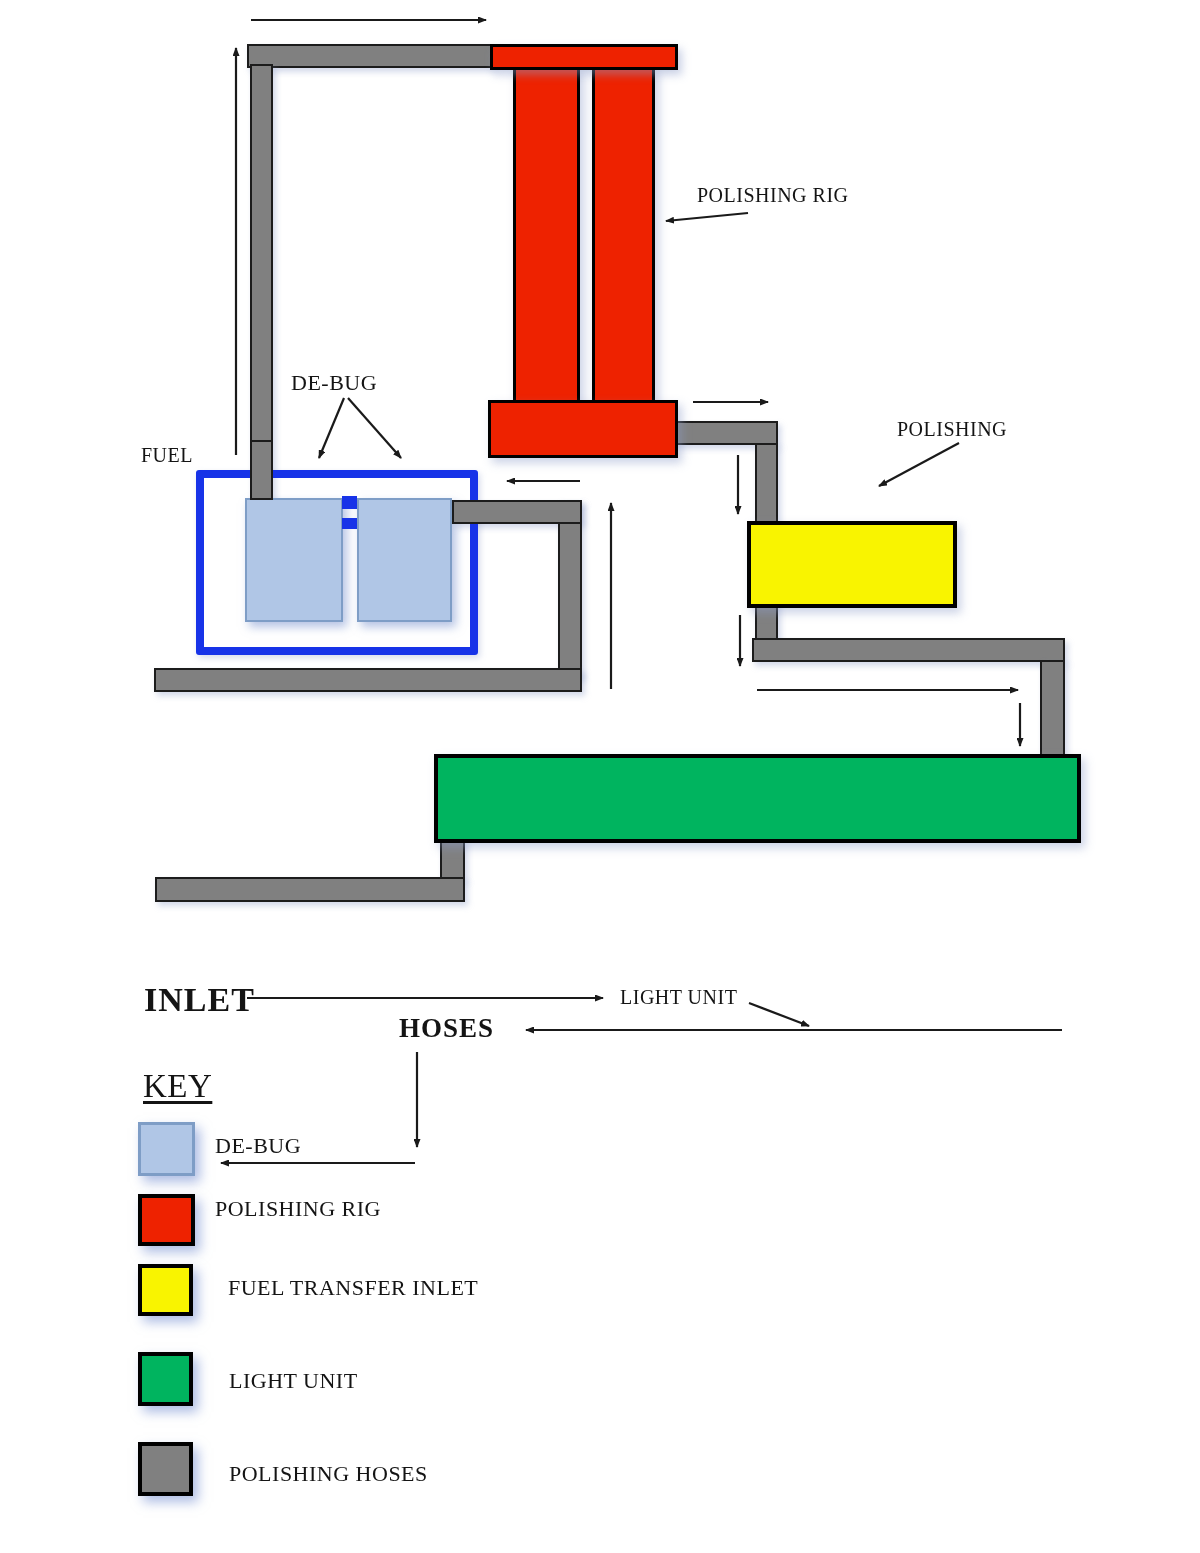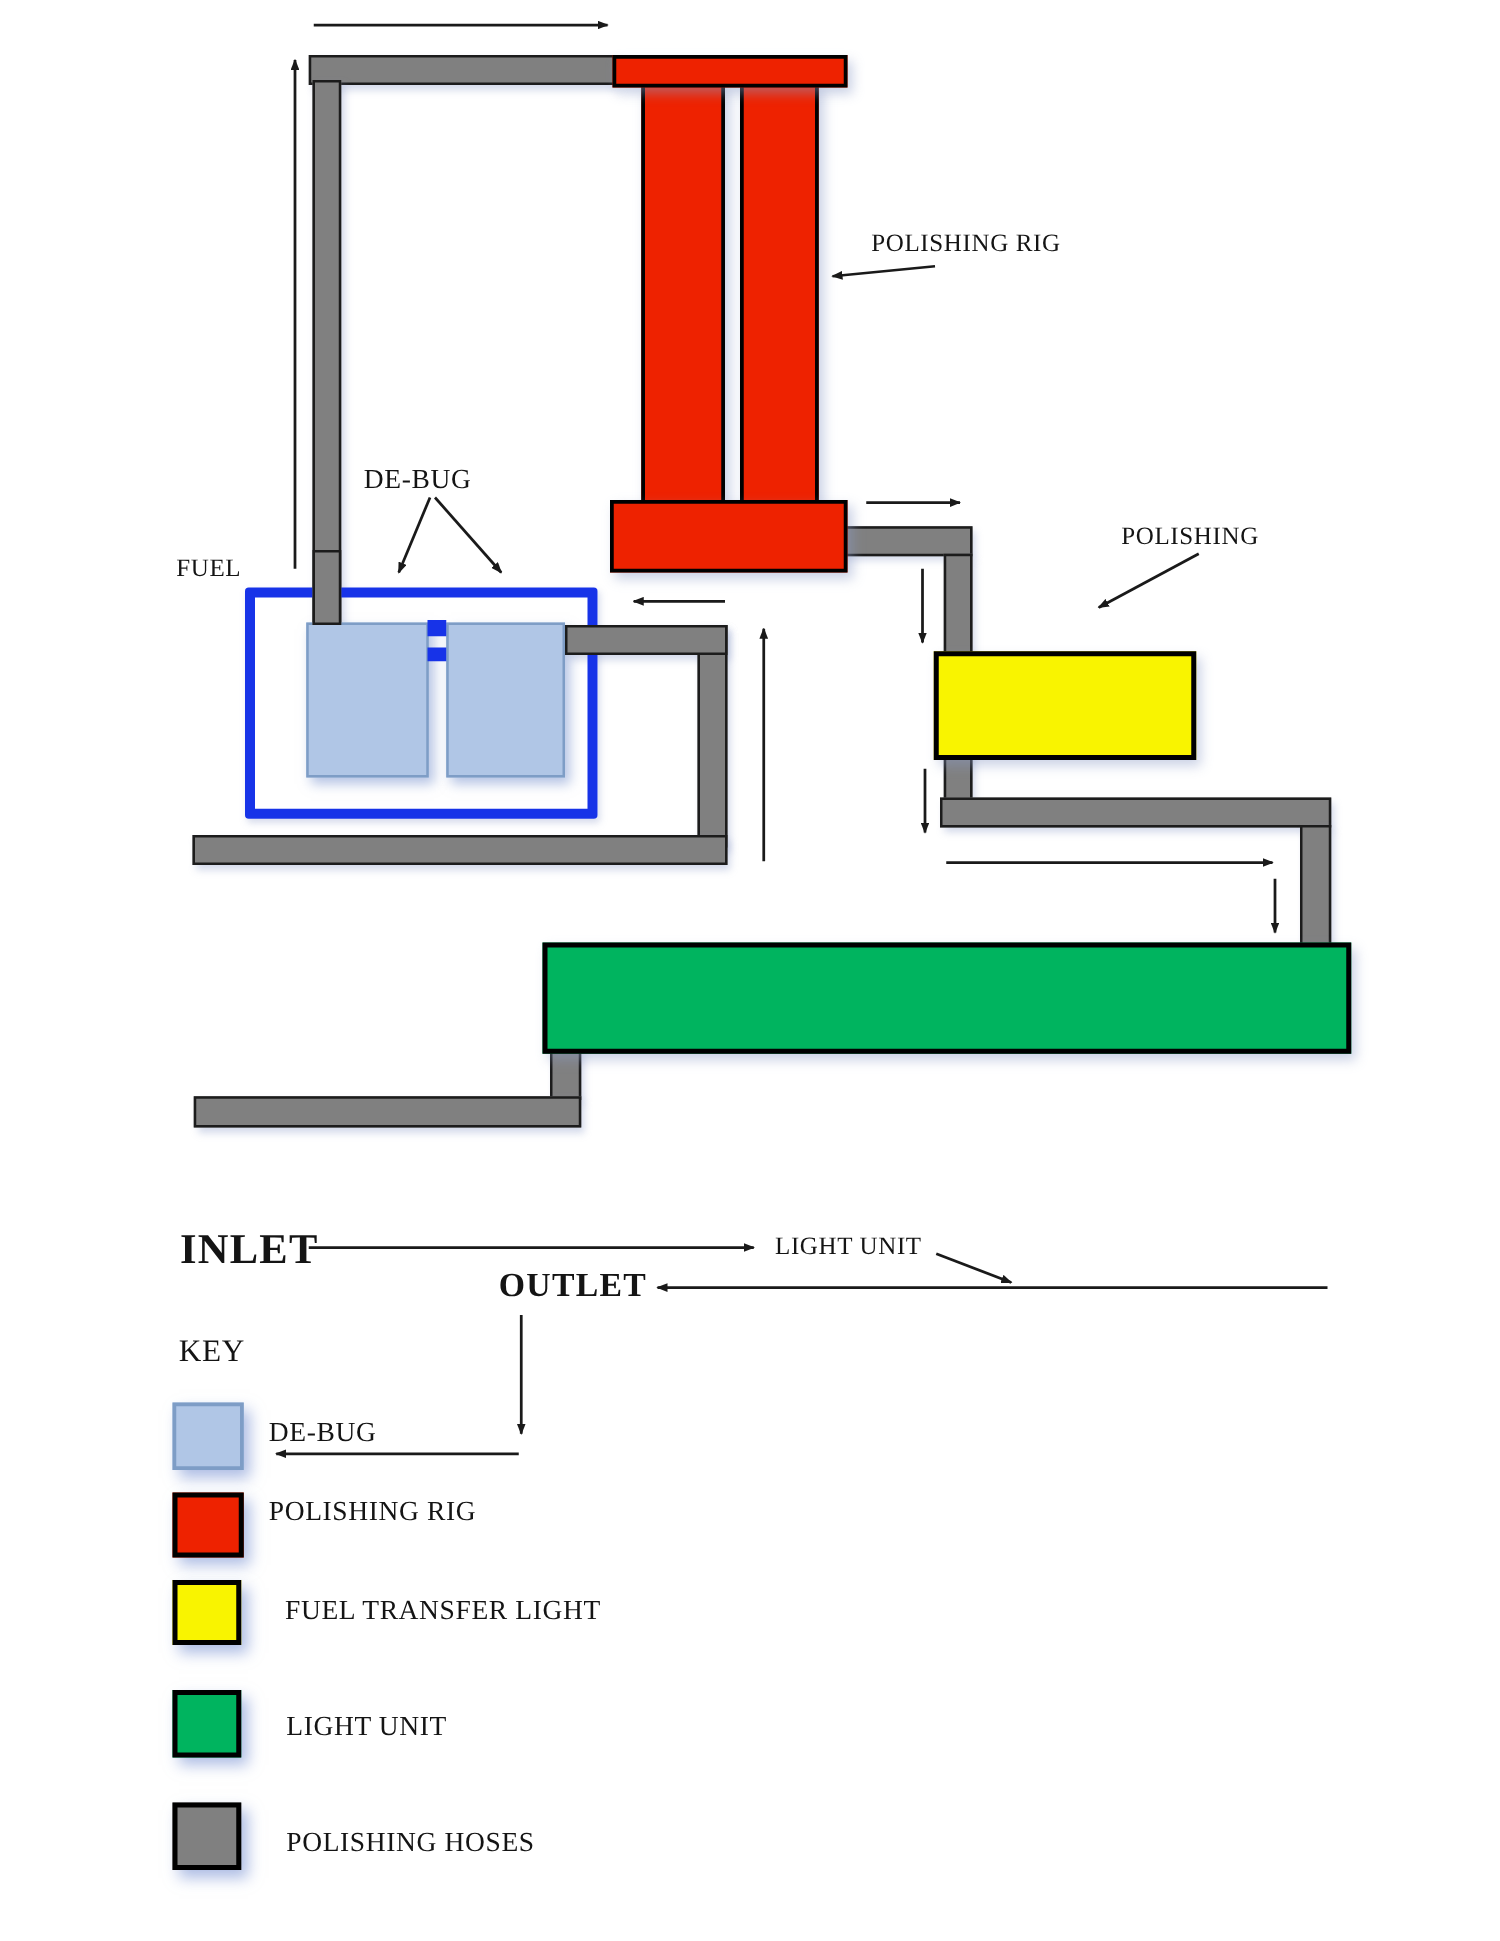--- a/index.html
+++ b/index.html
@@ -26,21 +26,21 @@
   .debug-box{
     position:absolute;border:2px solid #7E9DC6;box-sizing:border-box;
     box-shadow:4px 5px 9px rgba(120,145,205,0.55);
   }
   .connector{position:absolute;box-sizing:border-box;}
   
   .lbl{position:absolute;white-space:nowrap;color:#141414;letter-spacing:0.5px;}
   .lbl-sm{font-size:20px;}
   .lbl-md{font-size:22px;}
   .lbl-bold{font-size:34px;font-weight:bold;letter-spacing:1px;}
-  .lbl-key{font-size:25px;text-underline-offset:4px;}
+  .lbl-key{font-size:33px;text-decoration:underline;text-underline-offset:4px;}
   .legend-label{position:absolute;font-size:22px;white-space:nowrap;color:#141414;letter-spacing:0.5px;}
   .swatch{
     position:absolute;box-sizing:border-box;border:4px solid #000;
     box-shadow:5px 6px 11px rgba(120,145,210,0.6);
   }
   .swatch-debug{border:3px solid #7E9DC6;}
   svg.arrows{position:absolute;left:0;top:0;width:1200px;height:1553px;pointer-events:none;}
   svg.arrows line{stroke:#1a1a1a;stroke-width:2.2;}
 </style>
 </head>
@@ -104,32 +104,32 @@
     <line x1="417" y1="1052" x2="417" y2="1147" marker-end="url(#ah)"></line>
     <line x1="415" y1="1163" x2="221" y2="1163" marker-end="url(#ah)"></line>
   </svg>
 
   <div class="lbl lbl-sm" style="left:141px;top:444px;z-index:9;">FUEL</div>
   <div class="lbl lbl-md" style="left:291px;top:370px;z-index:9;">DE-BUG</div>
   <div class="lbl lbl-sm" style="left:697px;top:184px;z-index:9;">POLISHING RIG</div>
   <div class="lbl lbl-sm" style="left:897px;top:418px;z-index:9;">POLISHING</div>
   <div class="lbl lbl-bold" style="left:144px;top:981px;z-index:9;">INLET</div>
   <div class="lbl lbl-sm" style="left:620px;top:986px;z-index:9;">LIGHT UNIT</div>
-  <div class="lbl lbl-bold" style="left:399px;top:1013px;font-size:27px;z-index:9;">OUTLET</div>
+  <div class="lbl lbl-bold" style="left:399px;top:1013px;font-size:27px;z-index:9;">HOSES</div>
 
   <div class="lbl lbl-key" style="left:143px;top:1068px;z-index:9;">KEY</div>
 
   <div class="swatch swatch-debug" style="left: 138px; top: 1122px; width: 57px; height: 54px; z-index: 9; background: rgb(176, 198, 230);"></div>
   <div class="legend-label" style="left:215px;top:1133px;z-index:9;">DE-BUG</div>
 
   <div class="swatch" style="left: 138px; top: 1194px; width: 57px; height: 52px; z-index: 9; background: rgb(238, 34, 0);"></div>
   <div class="legend-label" style="left:215px;top:1196px;z-index:9;">POLISHING RIG</div>
 
   <div class="swatch" style="left: 138px; top: 1264px; width: 55px; height: 52px; z-index: 9; background: rgb(249, 244, 0);"></div>
-  <div class="legend-label" style="left:228px;top:1275px;z-index:9;">FUEL TRANSFER LIGHT</div>
+  <div class="legend-label" style="left:228px;top:1275px;z-index:9;">FUEL TRANSFER INLET</div>
 
   <div class="swatch" style="left: 138px; top: 1352px; width: 55px; height: 54px; z-index: 9; background: rgb(0, 180, 95);"></div>
   <div class="legend-label" style="left:229px;top:1368px;z-index:9;">LIGHT UNIT</div>
 
   <div class="swatch" style="left: 138px; top: 1442px; width: 55px; height: 54px; z-index: 9; background: rgb(128, 128, 128);"></div>
   <div class="legend-label" style="left:229px;top:1461px;z-index:9;">POLISHING HOSES</div>
 
 </div>
 
 </body></html>

